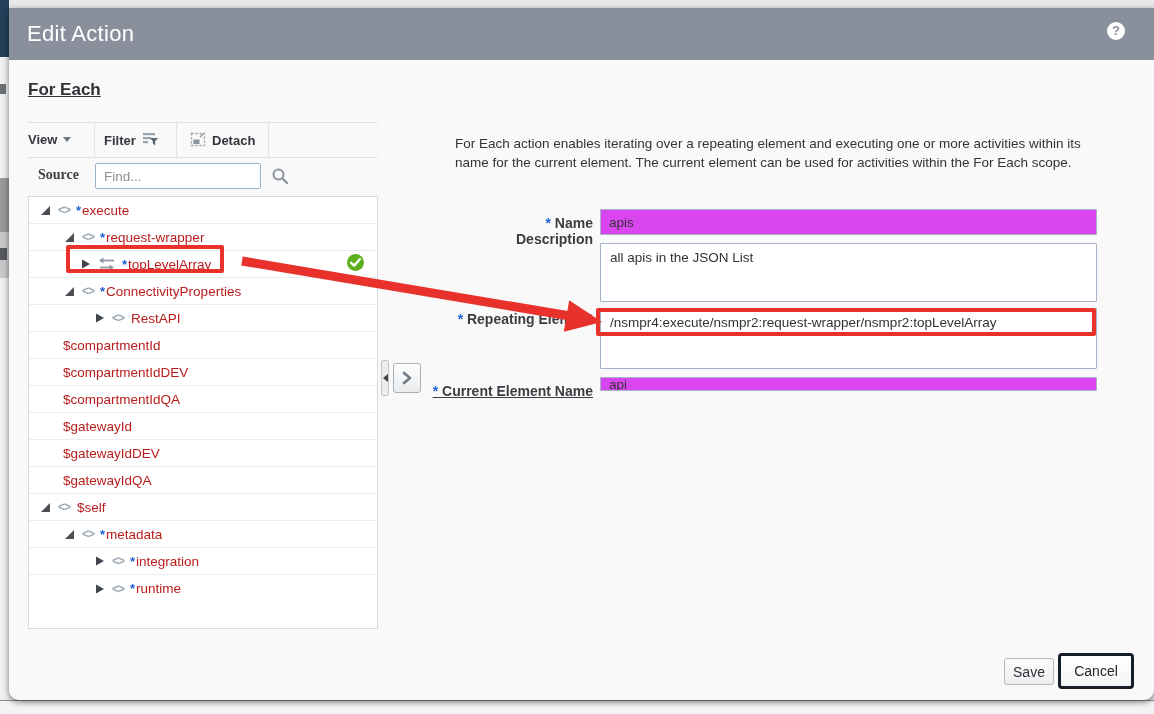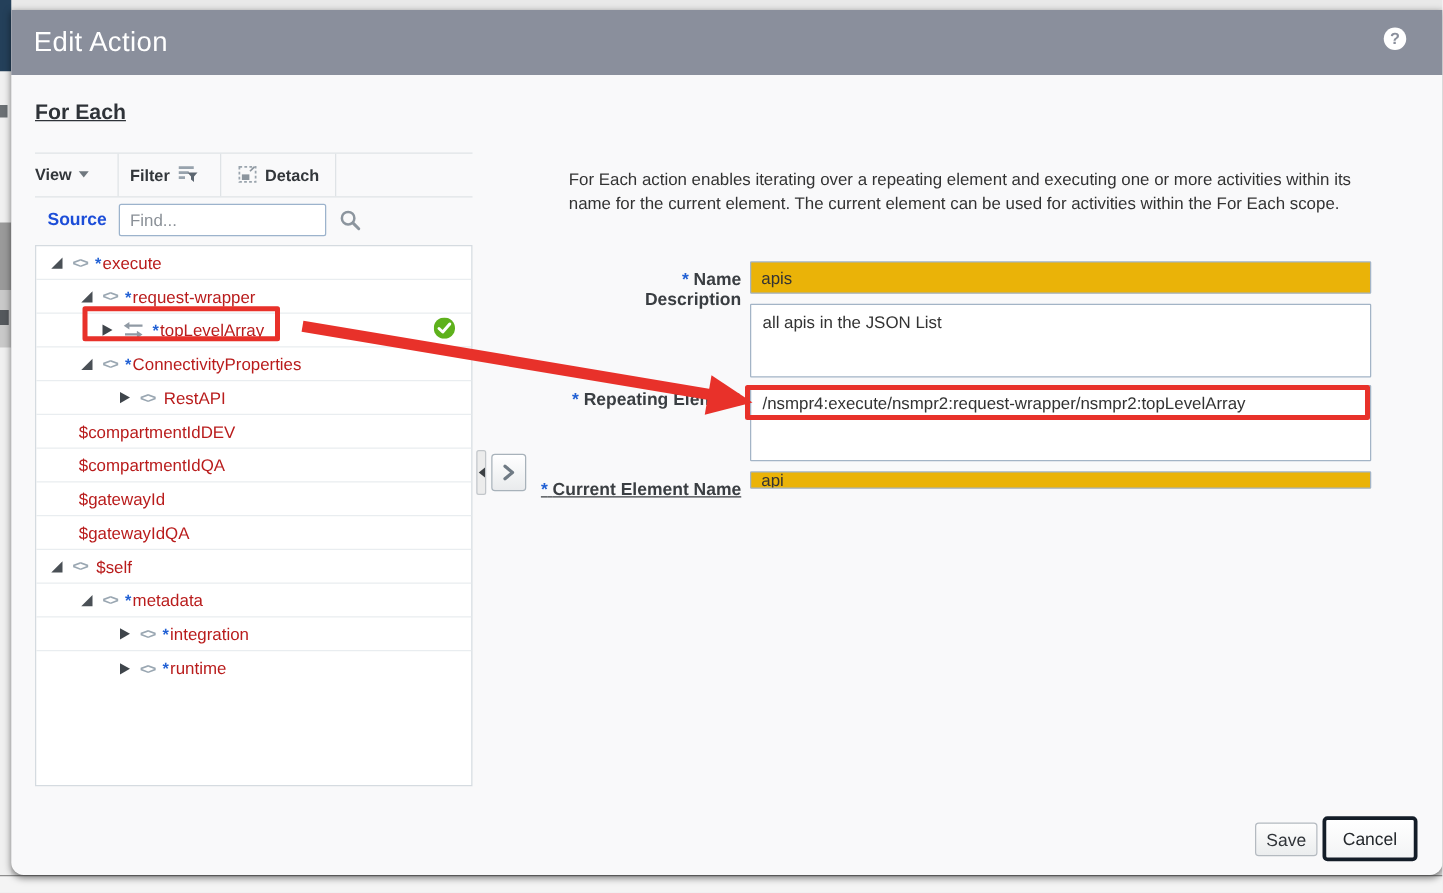--- a/index.html
+++ b/index.html
@@ -23,21 +23,21 @@
   .modal-title { left:27px; top:21px; color:#ffffff; font-size:22px; font-weight:500; letter-spacing:.3px; }
   .help-btn { left:1107px; top:22px; width:18px; height:18px; background:#ffffff; border-radius:50%;
               color:#8a8f9c; font-size:13px; font-weight:bold; text-align:center; line-height:18px; cursor:pointer; }
   .dlg-heading { left:28px; top:80px; font-size:17px; font-weight:bold; color:#2f3338;text-decoration:underline; }
 
   
   .hline { height:1px; background:#dfe3e6; }
   .vline { width:1px; background:#dfe3e6; }
   .tb-item { font-size:13px; font-weight:bold; color:#33373b; cursor:pointer; display:flex; align-items:center; gap:6px; }
   .caret { width:0; height:0; border-left:4.5px solid transparent; border-right:4.5px solid transparent; border-top:5px solid #70787f; }
-  .src-label { font-size:14px; font-weight:bold; color:#1d4ed8; }
+  .src-label { font-size:14px; font-weight:bold; color:#404040;font-family:Liberation Serif, serif; }
   .find-input { left:95px; top:163px; width:166px; height:26px; border:1.5px solid #9cb3cc; border-radius:2px;
                 padding:0 8px; font-size:13.5px; font-family:"Liberation Sans",sans-serif; color:#333; background:#fff; }
   .find-input::placeholder { color:#8a9097; }
 
   
   .tree { left:28px; top:196px; width:350px; height:433px; background:#ffffff; border:1px solid #d5dbe0; }
   .trow { height:27px; display:flex; align-items:center; border-bottom:1px solid #e9edf0; cursor:default; }
   .trow:last-child { border-bottom:none; }
   .lvl-a { padding-left:10px; } .lvl-b { padding-left:34px; } .lvl-c { padding-left:50px; }
   .lvl-d { padding-left:64px; } .lvl-v { padding-left:34px; }
@@ -51,21 +51,21 @@
   .splitter { left:381px; top:360px; width:8px; height:36px; background:#ececec; border:1px solid #c2c6ca; border-radius:2px;
               display:flex; align-items:center; justify-content:center; cursor:pointer; }
   .splitter-arrow { width:0; height:0; border-top:4px solid transparent; border-bottom:4px solid transparent; border-right:5px solid #3c4044; }
   .shuttle-btn { left:393px; top:363px; width:28px; height:30px; border:1px solid #a8b2ba; border-radius:3px;
                  background:linear-gradient(#ffffff,#e9ebed); display:flex; align-items:center; justify-content:center; cursor:pointer; }
 
   
   .intro { left:455px; top:134px; width:662px; font-size:13.5px; line-height:1.42; color:#333; }
   .flabel { width:165px; text-align:right; font-size:14px; font-weight:bold; color:#3a3e42; position:absolute; left:428px; }
   .fstar { color:#2160d4; }
-  .finput { position:absolute; left:600px; width:497px; border:1px solid #a3b4c6; border-radius:1px; background:#eab308;
+  .finput { position:absolute; left:600px; width:497px; border:1px solid #a3b4c6; border-radius:1px; background:#d946ef;
             font-family:"Liberation Sans",sans-serif; font-size:13.5px; color:#333; padding:0 8px; }
   .ftext  { position:absolute; left:600px; width:497px; border:1px solid #a3b4c6; border-radius:1px; background:#fff;
             font-family:"Liberation Sans",sans-serif; font-size:13.5px; color:#333; padding:6px 9px; resize:none; overflow:hidden; }
 
   
   .btn-save { left:1004px; top:658px; width:50px; height:27px; background:linear-gradient(#fdfdfd,#ebedee);
               border:1px solid #b4bac0; border-radius:3px; font-size:14px; color:#2f3338; cursor:pointer;
               font-family:"Liberation Sans",sans-serif; }
   .btn-cancel { left:1058px; top:653px; width:76px; height:36px; background:linear-gradient(#ffffff,#f3f4f5);
                 border:3px solid #141d28; border-radius:4px; font-size:14px; color:#23272b; cursor:pointer;
@@ -199,27 +199,33 @@
     <span class="tri">
         <svg width="12" height="12">
           <polygon points="3,1.5 11,6 3,10.5" fill="#3f454b"></polygon>
         </svg>
       </span>
     <span class="elem-ic">&lt;&gt;</span>
     <span class="star"></span>
     <span class="tlabel">RestAPI</span>
   </div>
   <div class="trow lvl-v">
+    <span class="tlabel">$compartmentId</span>
+  </div>
+  <div class="trow lvl-v">
     <span class="tlabel">$compartmentIdDEV</span>
   </div>
   <div class="trow lvl-v">
     <span class="tlabel">$compartmentIdQA</span>
   </div>
   <div class="trow lvl-v">
     <span class="tlabel">$gatewayId</span>
+  </div>
+  <div class="trow lvl-v">
+    <span class="tlabel">$gatewayIdDEV</span>
   </div>
   <div class="trow lvl-v">
     <span class="tlabel">$gatewayIdQA</span>
   </div>
   <div class="trow lvl-a">
     <span class="tri">
         <svg width="12" height="12">
           <polygon points="11,2 11,11 2,11" fill="#4a5056"></polygon>
         </svg>
       </span>

